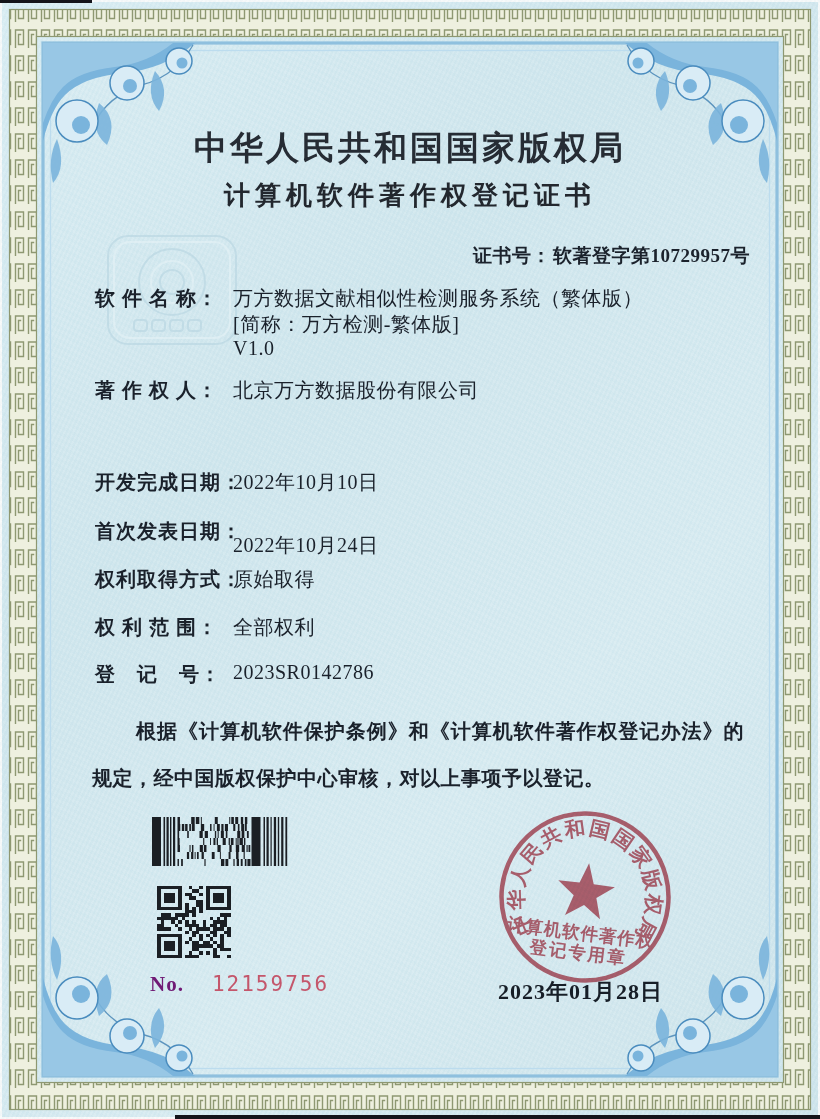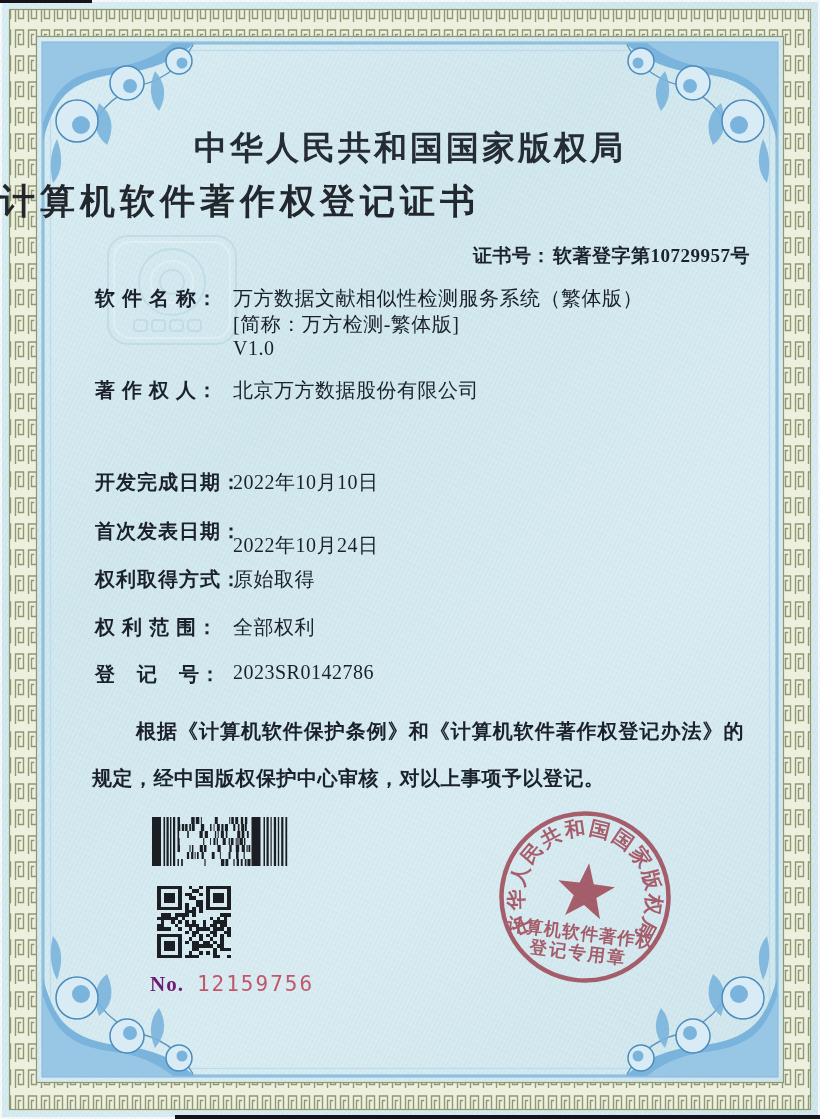--- a/index.html
+++ b/index.html
@@ -21,22 +21,22 @@
       repeating-linear-gradient(25deg, rgba(255,255,255,.08) 0 3px, rgba(150,195,210,.06) 3px 6px);
   }
   svg.layer { position:absolute; left:0; top:0; }
   .abs { position:absolute; }
 
   .authority {
     left:0; top:126px; width:100%; text-align:center;
     font-size:33px; font-weight:700; letter-spacing:3px; color:#262c34;
   }
   .cert-title {
-    left:0; top:178px; width:100%; text-align:left;
-    font-size:35px; font-weight:700; letter-spacing:5px; color:#22272e;
+    left:0; top:178px; width:100%; text-align:center;
+    font-size:26px; font-weight:700; letter-spacing:5px; color:#22272e;
   }
   .cert-no {
     top:243px; right:70px; font-size:19px; font-weight:700; color:#1b222c;
     letter-spacing:.5px;
   }
   .cert-no span { display:inline-block; }
   .cert-no .v { margin-left:2px; }
 
   .flabel {
     left:95px; font-size:20px; font-weight:700; color:#1a212b; white-space:pre;
@@ -47,21 +47,21 @@
   }
   .statement {
     left:92px; top:708px; width:652px;
     font-size:20px; font-weight:700; color:#1a212b;
     line-height:47px; text-align:justify; text-indent:2.2em; letter-spacing:.5px;
   }
   .serial { top:972px; left:150px; font-size:21px; }
   .serial .no { font-weight:700; color:#701a75; letter-spacing:1px; }
   .serial .num {
     font-family:"DejaVu Sans Mono","Liberation Mono",monospace;
-    color:#c4566b; margin-left:13px; letter-spacing:2px; font-size:21px;
+    color:#c4566b; margin-left:28px; letter-spacing:2px; font-size:21px;
   }
   .issue-date {
     top:977px; left:498px; font-size:22px; font-weight:700; color:#171e27;
     letter-spacing:1px;
   }
   .seal-svg {
     left:489px; top:801px; mix-blend-mode:multiply;
     transform:rotate(7deg);
   }
   .seal-svg text { font-family:"Liberation Serif","DejaVu Serif",serif; font-weight:700; }
@@ -487,20 +487,21 @@
         <rect x="16" y="20" width="1" height="1"></rect>
         <rect x="17" y="20" width="1" height="1"></rect>
         <rect x="20" y="20" width="1" height="1"></rect>
       </g>
   </svg>
 
   <div class="abs serial">
     <span class="no">No.</span><span class="num">12159756</span>
   </div>
 
+  <div class="abs issue-date">2023年01月28日</div>
 
   <svg class="abs seal-svg" width="192" height="192" viewBox="0 0 192 192" aria-hidden="true">
     <g opacity="0.88">
       <circle cx="96" cy="96" r="83.5" fill="none" stroke="#c0515f" stroke-width="4.5"></circle>
       <path id="ringPath" d="M48.5,135.9 A62,62 0 1 1 143.5,135.9" fill="none"></path>
       <text fill="#c0515f" font-size="20" letter-spacing="2">
         <textPath href="#ringPath" startOffset="0" textLength="272" lengthAdjust="spacingAndGlyphs">中华人民共和国国家版权局</textPath>
       </text>
       <polygon fill="#c0515f" points="96,62 103.1,82.3 124.5,82.7 107.4,95.7 113.6,116.3 96,104 78.4,116.3 84.6,95.7 67.5,82.7 88.9,82.3"></polygon>
       <text x="96" y="138" text-anchor="middle" fill="#c0515f" font-size="17.5" letter-spacing="1">计算机软件著作权</text>

